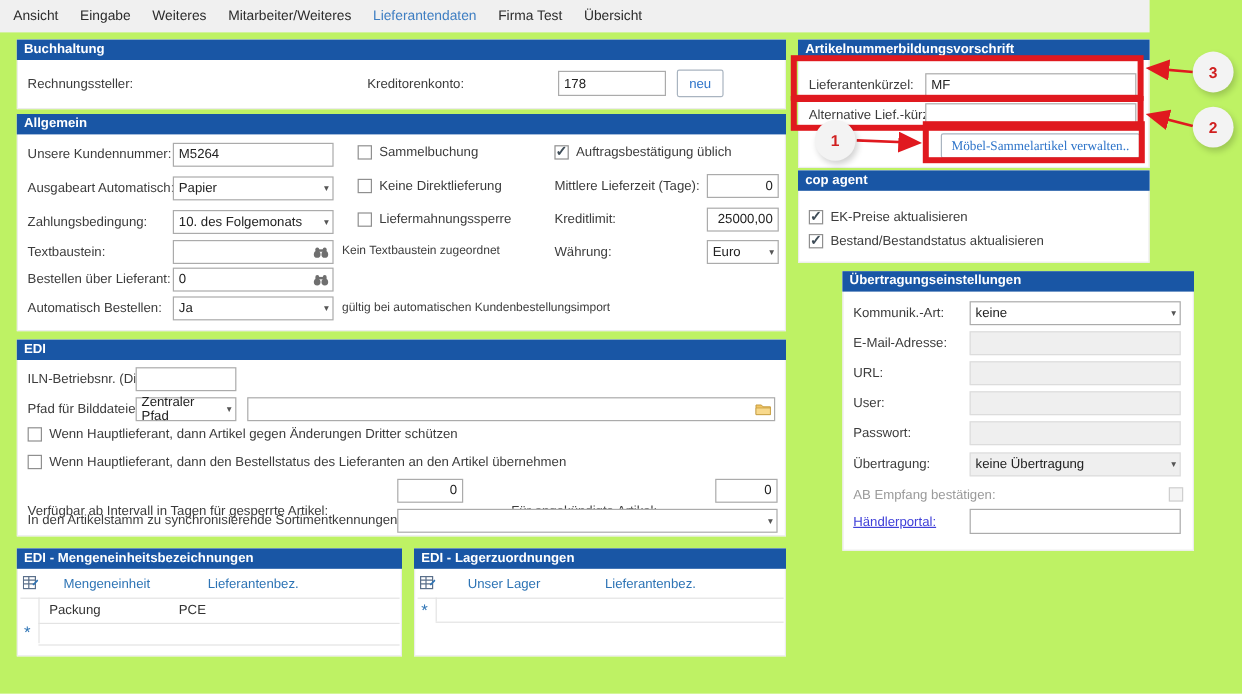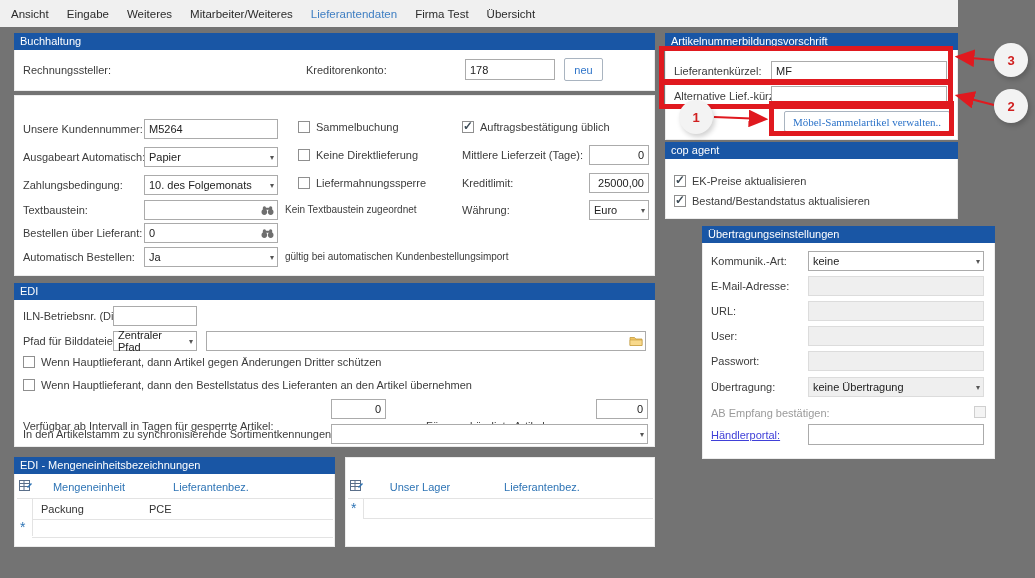--- a/index.html
+++ b/index.html
@@ -1,29 +1,29 @@
 <!DOCTYPE html>
 <html><head>
 <meta charset="utf-8">
 <style>
   * { box-sizing: border-box; }
   html,body { margin:0; padding:0; background:#fff; }
   body { width:1035px; height:578px; font-family:"Liberation Sans", sans-serif; overflow:hidden; }
-  #app { position:relative; width:1035px; height:578px; background:#737373; }
+  #app { position:relative; width:1035px; height:578px; background:#bef264; }
 
   
   .menubar { position:absolute; left:0; top:0; width:958px; height:27px; background:#f0f0f0;
              display:flex; align-items:center; padding-left:2px; }
   .menu-item { font-size:11.5px; color:#2b2b2b; padding:3px 9px; cursor:default; white-space:nowrap; }
   .menu-item.active { color:#3e7ec2; }
 
   
   .panel { position:absolute; background:#fff; border:1px solid #ececec; }
   .panel-header { height:17px; background:#1956a5; color:#fff; font-size:11px;
-                  line-height:17px; padding-left:6px; margin:-1px -1px 0 -1px; }
+                  line-height:17px; padding-left:6px; margin:-1px -1px 0 -1px;font-weight:bold; }
   .lbl { position:absolute; font-size:11px; color:#3c3c3c; white-space:nowrap; }
   .lbl.gray { color:#9a9a9a; }
   .note { position:absolute; font-size:10px; color:#3c3c3c; white-space:nowrap; }
 
   .field { position:absolute; border:1px solid #ababab; background:#fff; font-size:11px; color:#222;
            display:flex; align-items:center; padding:0 4px; }
   .field.right { justify-content:flex-end; }
   .field.disabled { background:#efefef; border-color:#dcdcdc; }
   .select { padding-right:14px; position:absolute; }
   .select::after { content:"▾"; position:absolute; right:3px; top:50%; transform:translateY(-50%);
@@ -78,20 +78,21 @@
     <div class="panel-header">Buchhaltung</div>
     <span class="lbl" style="left:8px; top:30px;">Rechnungssteller:</span>
     <span class="lbl" style="left:291px; top:30px;">Kreditorenkonto:</span>
     <div class="field" style="left:450px; top:25px; width:90px; height:21px;">
       <span>178</span>
     </div>
     <div class="btn" style="left:549px; top:24px; width:39px; height:23px;">neu</div>
   </div>
 
   <div class="panel" style="left:14px; top:95px; width:641px; height:181px;">
+    <div class="panel-header">Allgemein</div>
 
     <span class="lbl" style="left:8px; top:27px;">Unsere Kundennummer:</span>
     <div class="field" style="left:129px; top:23px; width:134px; height:20px;">
       <span>M5264</span>
     </div>
 
     <span class="lbl" style="left:8px; top:55px;">Ausgabeart Automatisch:</span>
     <div class="field select" style="left:129px; top:51px; width:134px; height:20px;">
       <span>Papier</span>
     </div>
@@ -233,20 +234,21 @@
     <div class="tbl-line" style="left:2px; top:40px; width:316px;"></div>
     <div class="tbl-vline" style="left:17px; top:40px; height:38px;"></div>
     <span class="tbl-cell" style="left:26px; top:45px;">Packung</span>
     <span class="tbl-cell" style="left:134px; top:45px;">PCE</span>
     <div class="tbl-line" style="left:17px; top:61px; width:301px;"></div>
     <span class="tbl-marker" style="left:5px; top:61px;">*</span>
     <div class="tbl-line" style="left:17px; top:79px; width:301px;"></div>
   </div>
 
   <div class="panel" style="left:345px; top:457px; width:310px; height:90px;">
+    <div class="panel-header">EDI - Lagerzuordnungen</div>
     <span class="icon-slot" style="position:absolute; left:4px; top:21px;">
       <svg width="13" height="13" viewBox="0 0 13 13">
           <rect x="0.5" y="1.5" width="10" height="10" fill="#fff" stroke="#5a6f8a"></rect>
           <line x1="0.5" y1="4.5" x2="10.5" y2="4.5" stroke="#5a6f8a"></line>
           <line x1="0.5" y1="7.5" x2="10.5" y2="7.5" stroke="#5a6f8a"></line>
           <line x1="5" y1="1.5" x2="5" y2="11.5" stroke="#5a6f8a"></line>
           <path d="M8 8 L12 4 L13 5 L9 9 Z" fill="#2e74b5"></path>
         </svg>
     </span>
     <span class="tbl-colhead" style="left:18px; top:23px; width:112px;">Unser Lager</span>

